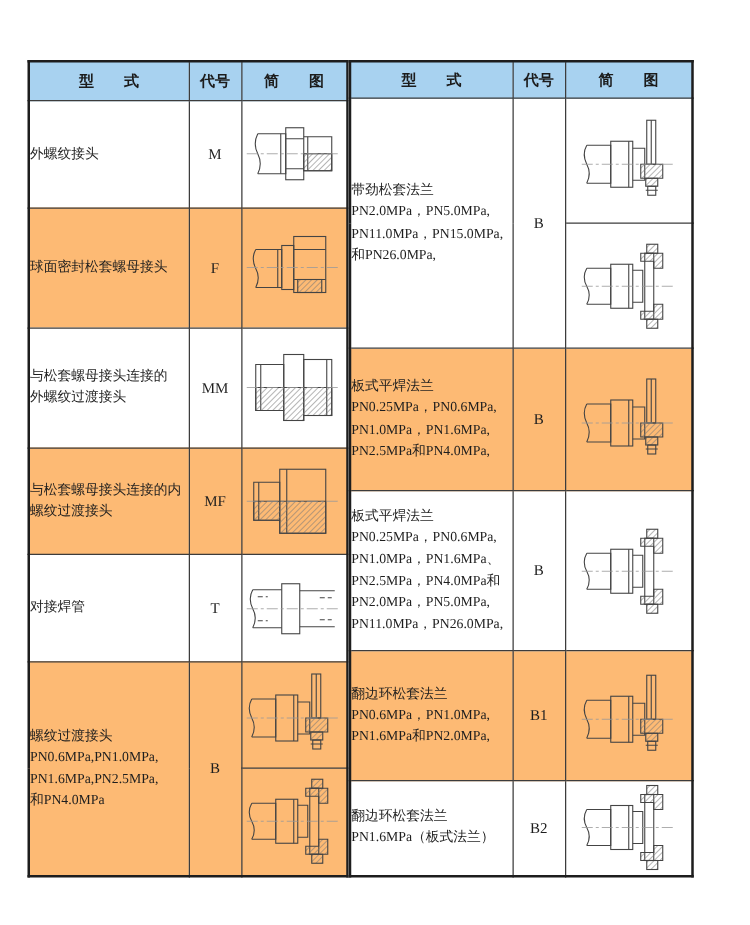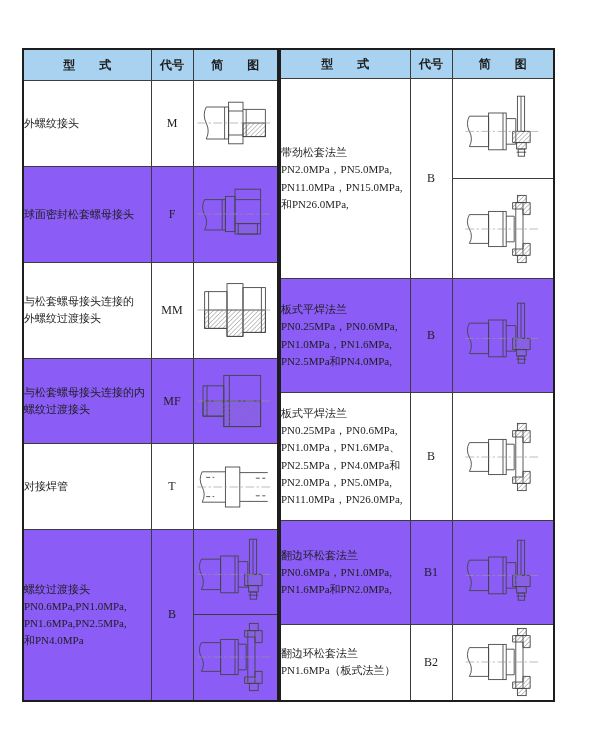--- a/index.html
+++ b/index.html
@@ -17,21 +17,21 @@
   table.t{
     border-collapse:collapse;table-layout:fixed;
     border:2px solid #1d1d1d;background:#fff;
   }
   table.t td,table.t th{border:1px solid #3c3c3c;padding:0;vertical-align:middle;}
   table.t th{
     background:#a8d2f0;
     font-family:"Liberation Sans","DejaVu Sans",sans-serif;
     font-size:12px;font-weight:600;color:#1c1c1c;height:28px;text-align:center;
   }
-  tr.hl td{background:#8b5cf6;}
+  tr.hl td{background:#fdba74;}
   td.ty{
     font-size:11px;line-height:1.55;text-align:left;
     padding:4px 4px 4px 7px;white-space:pre-line;color:#1e1e1e;
   }
   td.co{font-size:12px;text-align:center;color:#1e1e1e;}
   td.sk{text-align:center;}
   .skw{width:82px;height:72px;margin:0 auto;display:flex;align-items:center;justify-content:center;}
   .skw svg{width:100%;height:100%;display:block;}
   .h78{height:80px}.h88{height:80px}.h90{height:90px}.h92{height:80px}
   .h100{height:100px}.h114{height:114px}.h128{height:128px}.h104{height:104px}.h76{height:76px}

